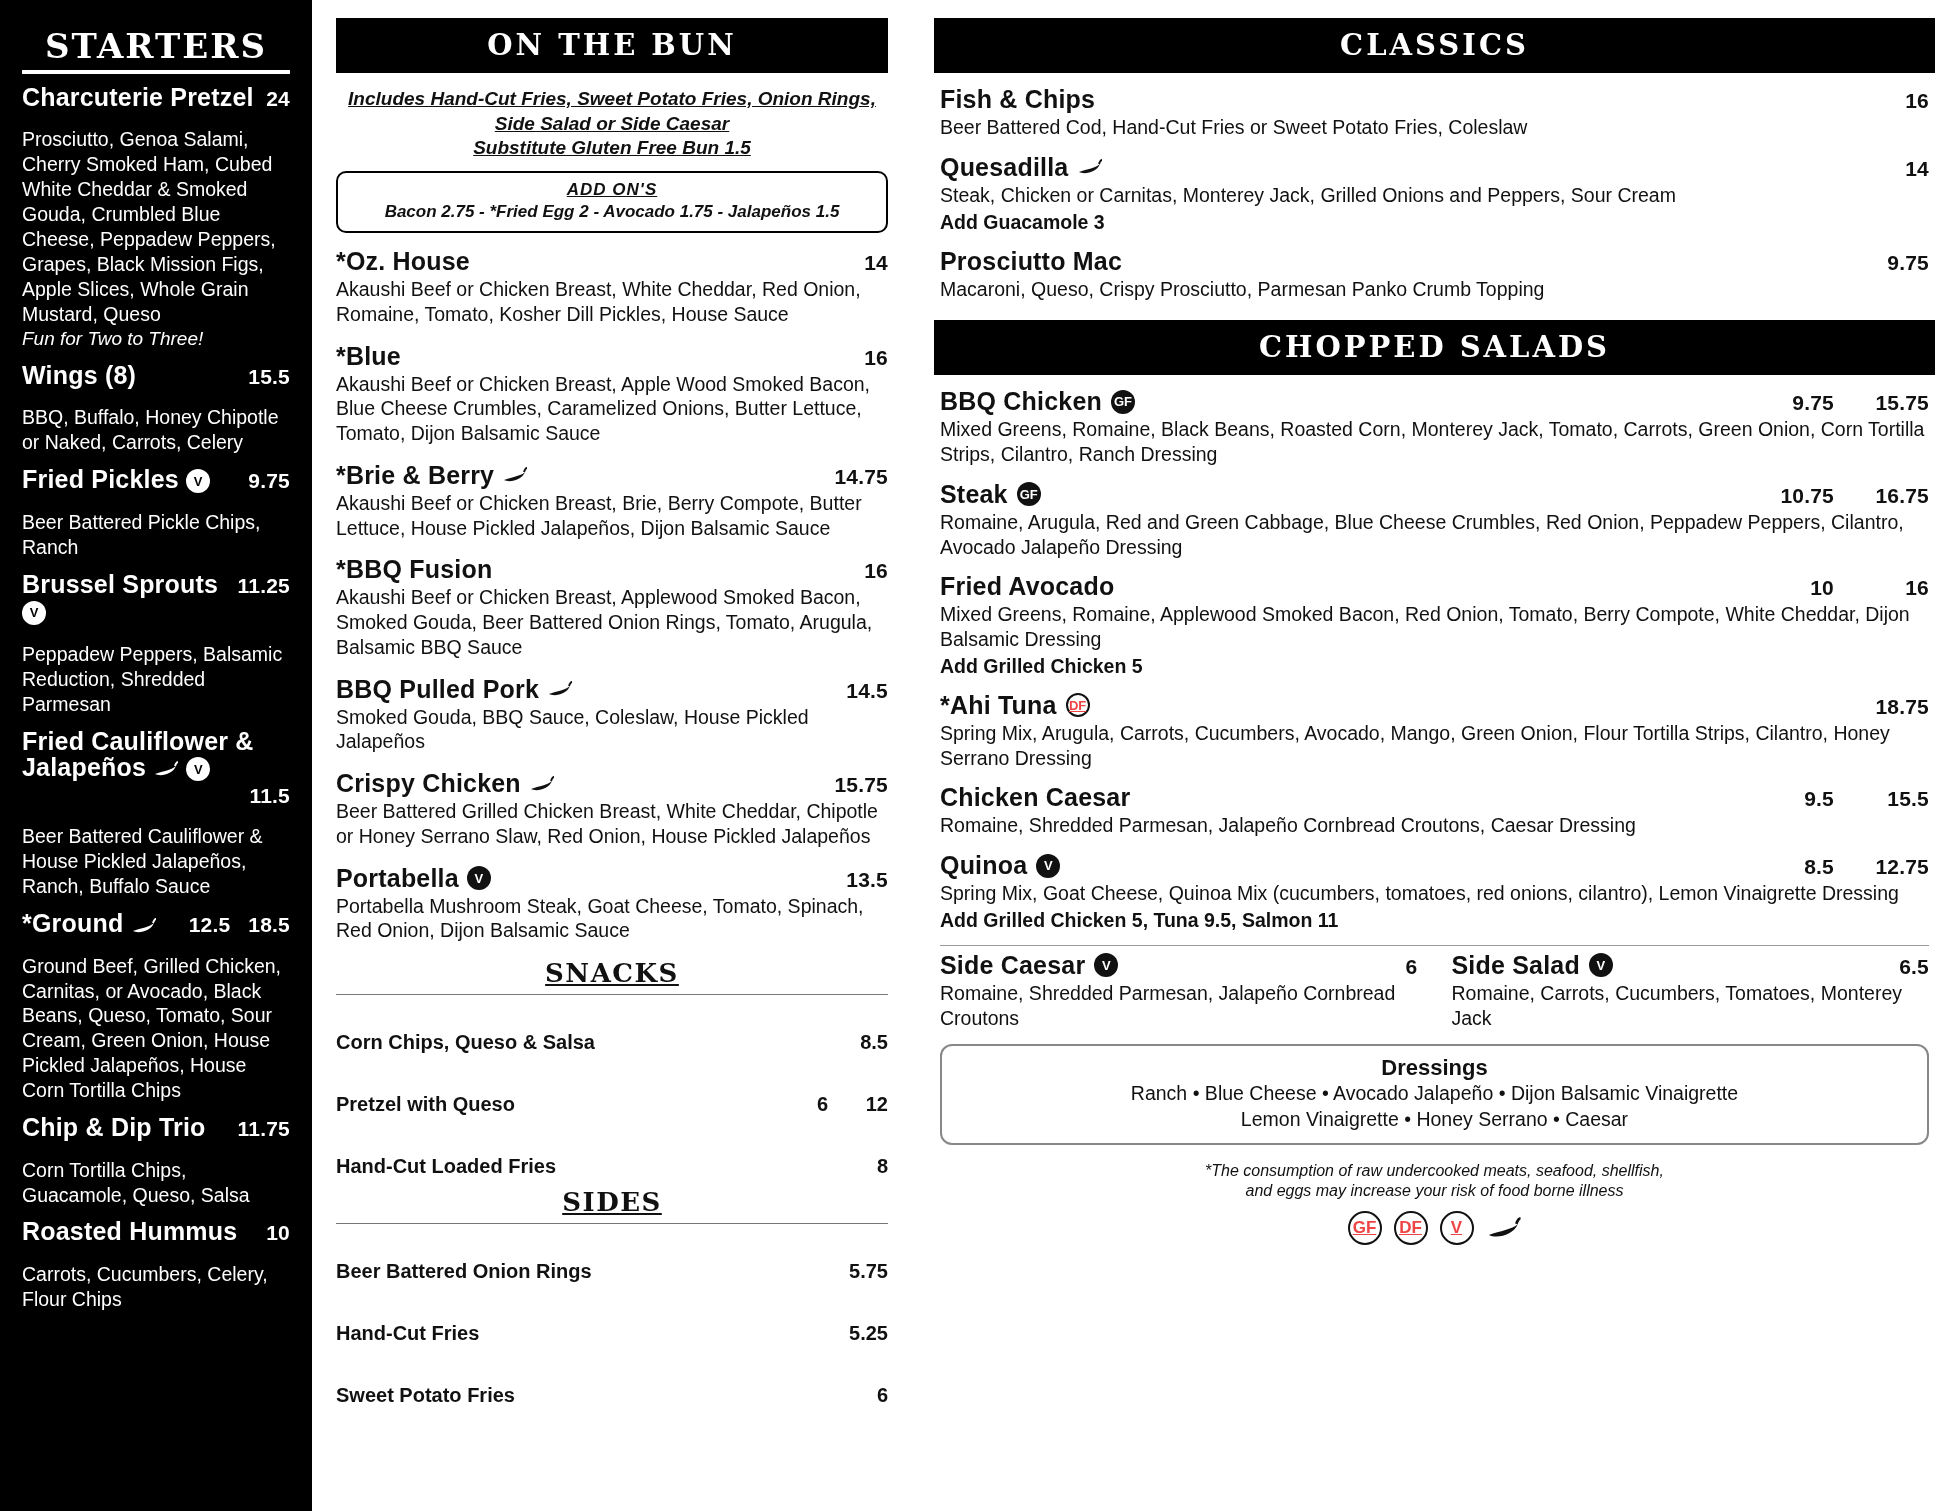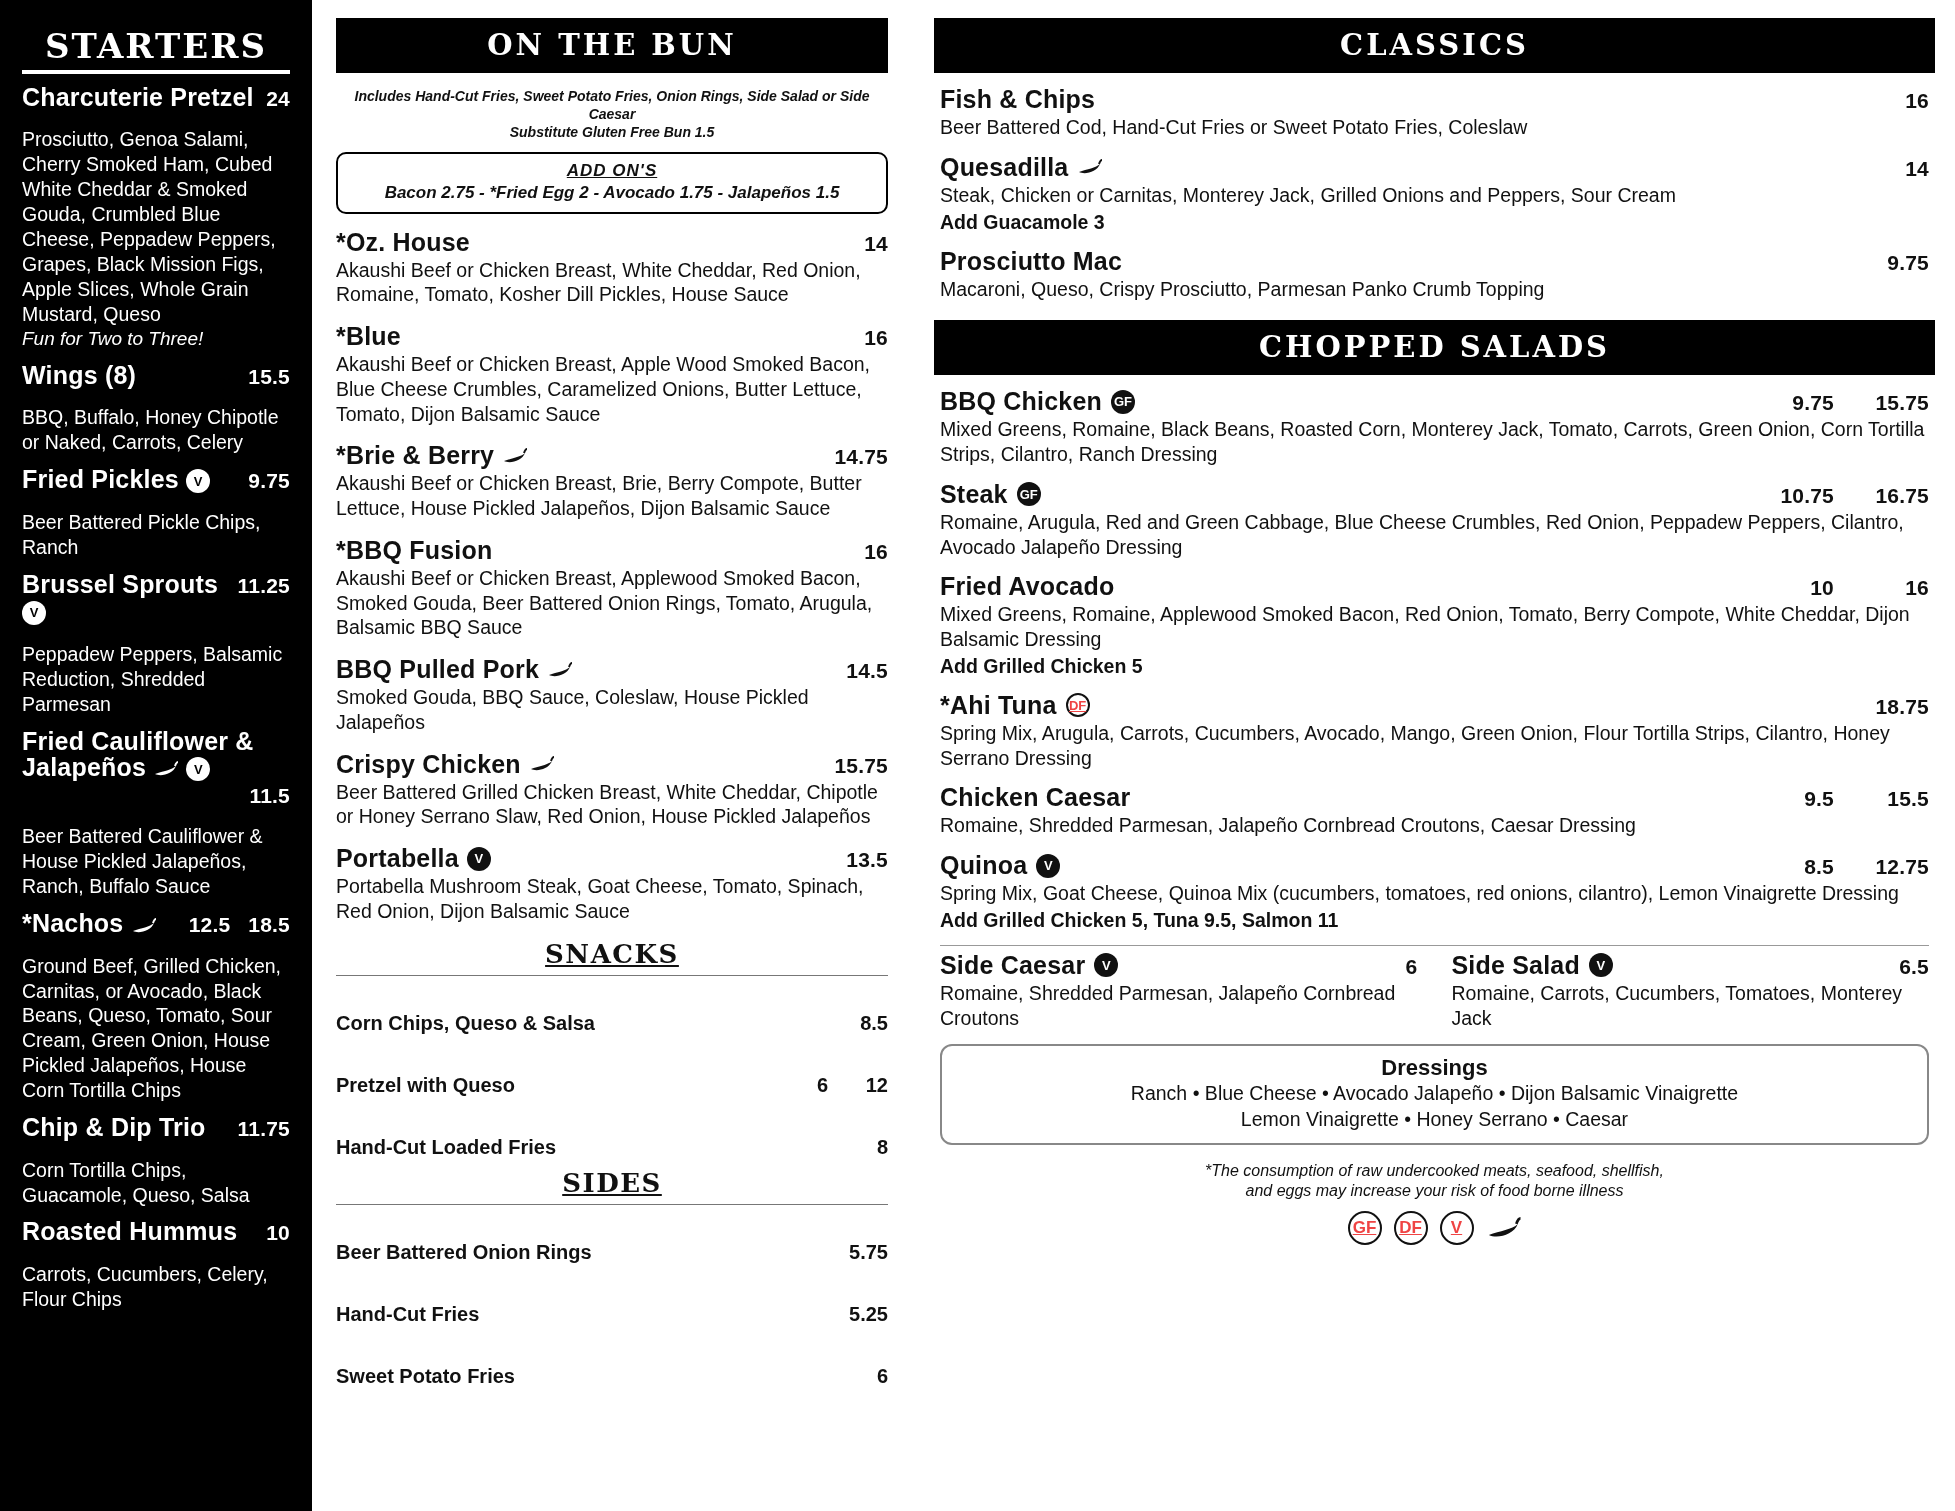--- a/index.html
+++ b/index.html
@@ -93,23 +93,24 @@
     font-weight: bold;
     font-size: 29px;
     letter-spacing: 3px;
     padding: 10px 4px 11px 4px;
     text-transform: uppercase;
   }
   .mid-sub {
     text-align: center;
     font-style: italic;
     font-weight: bold;
-    font-size: 14px;
+    font-size: 19px;
     line-height: 1.3;
     margin: 14px 8px 10px 8px;
+    text-decoration: underline;
   }
   .addons {
     border: 2px solid #000;
     border-radius: 10px;
     text-align: center;
     padding: 7px 8px 9px 8px;
     margin-bottom: 14px;
   }
   .addons-title {
     font-style: italic;
@@ -308,21 +309,21 @@
           <span class="badge">V</span>
         </span>
         <div style="text-align:right"><span class="l-price">11.5</span></div>
       </div>
       <div class="l-desc">Beer Battered Cauliflower &amp; House Pickled Jalapeños, Ranch, Buffalo Sauce</div>
     </div>
 
     <div class="l-item">
       <div class="l-head">
         <span class="nm">
-          <span>*Nachos</span>
+          <span>*Ground</span>
           <svg class="chili" width="26" height="16" viewBox="0 0 26 16">
               <path d="M2 13 C8 16 20 13 23 5 C19 9 10 10 2 13 Z" fill="#fff"></path>
               <path d="M22 5 C23 2 24 1 25 1" stroke="#fff" stroke-width="2" fill="none"></path>
             </svg>
         </span>
         <span class="l-price">12.5</span>
         <span class="l-price second">18.5</span>
       </div>
       <div class="l-desc">Ground Beef, Grilled Chicken, Carnitas, or Avocado, Black Beans, Queso, Tomato, Sour Cream, Green Onion, House Pickled Jalapeños, House Corn Tortilla Chips</div>
     </div>

